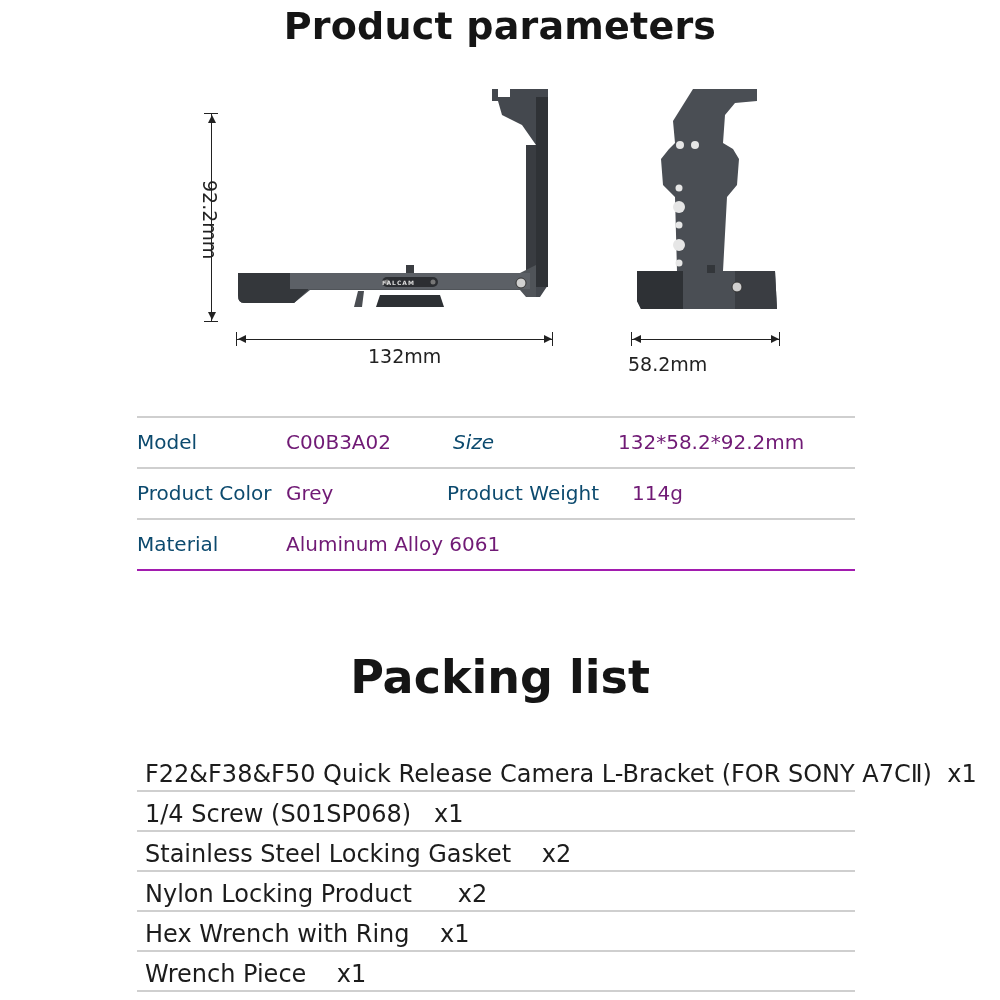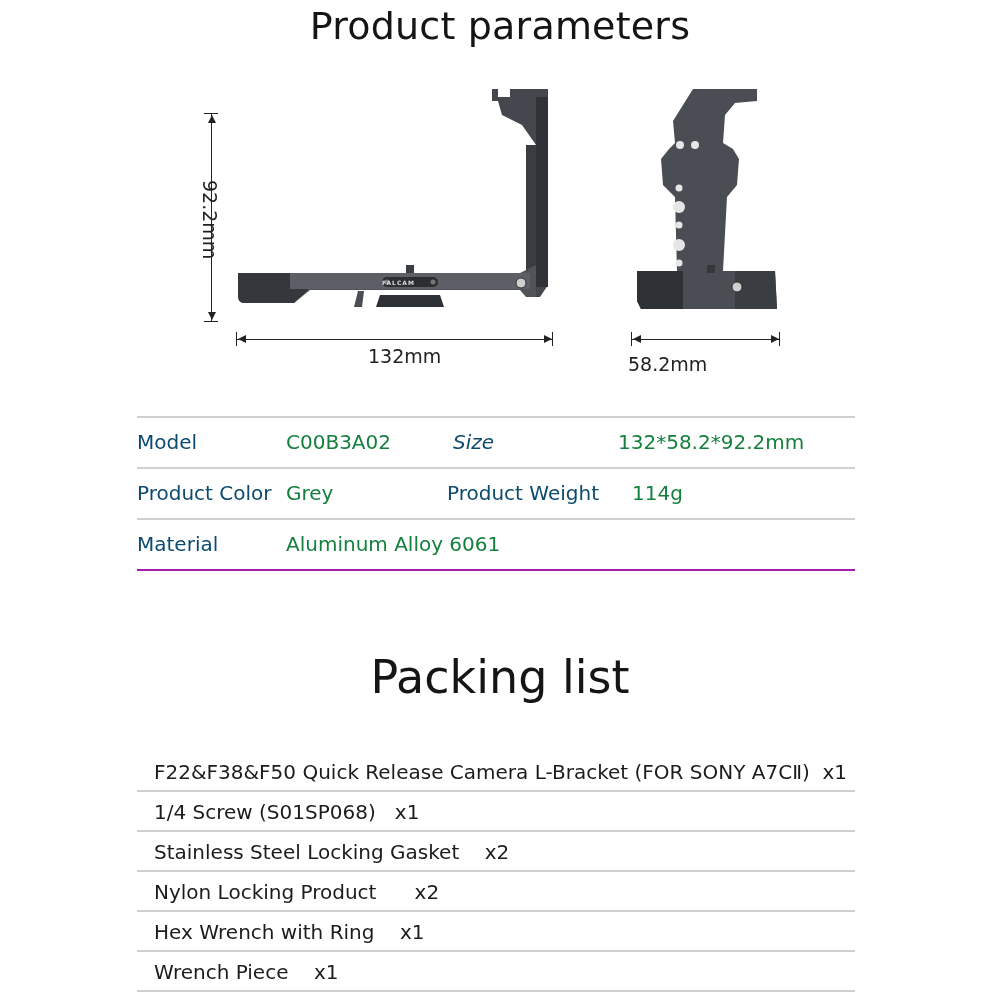--- a/index.html
+++ b/index.html
@@ -1,30 +1,30 @@
 <!DOCTYPE html>
 <html><head>
 <meta charset="utf-8">
 <style>
   html, body { margin:0; padding:0; background:#ffffff; }
   body { width:1000px; height:1000px; position:relative; overflow:hidden; font-family:"DejaVu Sans", sans-serif; color:#1a1a1a; }
-  .title { position:absolute; left:0; width:1000px; text-align:center; font-weight:400; color:#151515; }
+  .title { position:absolute; left:0; width:1000px; text-align:center; font-weight:700; color:#151515; }
   .title-params { top:4px; font-size:38px; letter-spacing:0.2px; }
   .title-pack { top:650px; font-size:46px; }
   .dim-label { position:absolute; font-size:19px; color:#222; }
   .tick { position:absolute; background:#222; }
   .spec-table { position:absolute; left:137px; top:416px; width:718px; }
   .spec-row { position:relative; height:49px; border-top:2px solid #cfcfcf; }
   .spec-row:last-child { border-bottom:2px solid #a21caf; }
   .spec-cell { position:absolute; top:12px; font-size:20px; white-space:nowrap; }
   .lbl { color:#0c4a6e; }
-  .val { color:#15803d; }
+  .val { color:#701a75; }
   .pack-list { position:absolute; left:137px; top:752px; width:718px; }
   .pack-row { height:38px; border-bottom:2px solid #cfcfcf; position:relative; }
-  .pack-row span { position:absolute; left:17px; top:8px; font-size:20px; white-space:pre; color:#1c1c1c; }
+  .pack-row span { position:absolute; left:8px; top:8px; font-size:24px; white-space:pre; color:#1c1c1c; }
   svg { position:absolute; }
 </style>
 </head>
 <body>
 
 <div class="title title-params">Product parameters</div>
 
 <div>
 
   <div class="tick" style="left:204px;top:113px;width:14px;height:1px;"></div>

